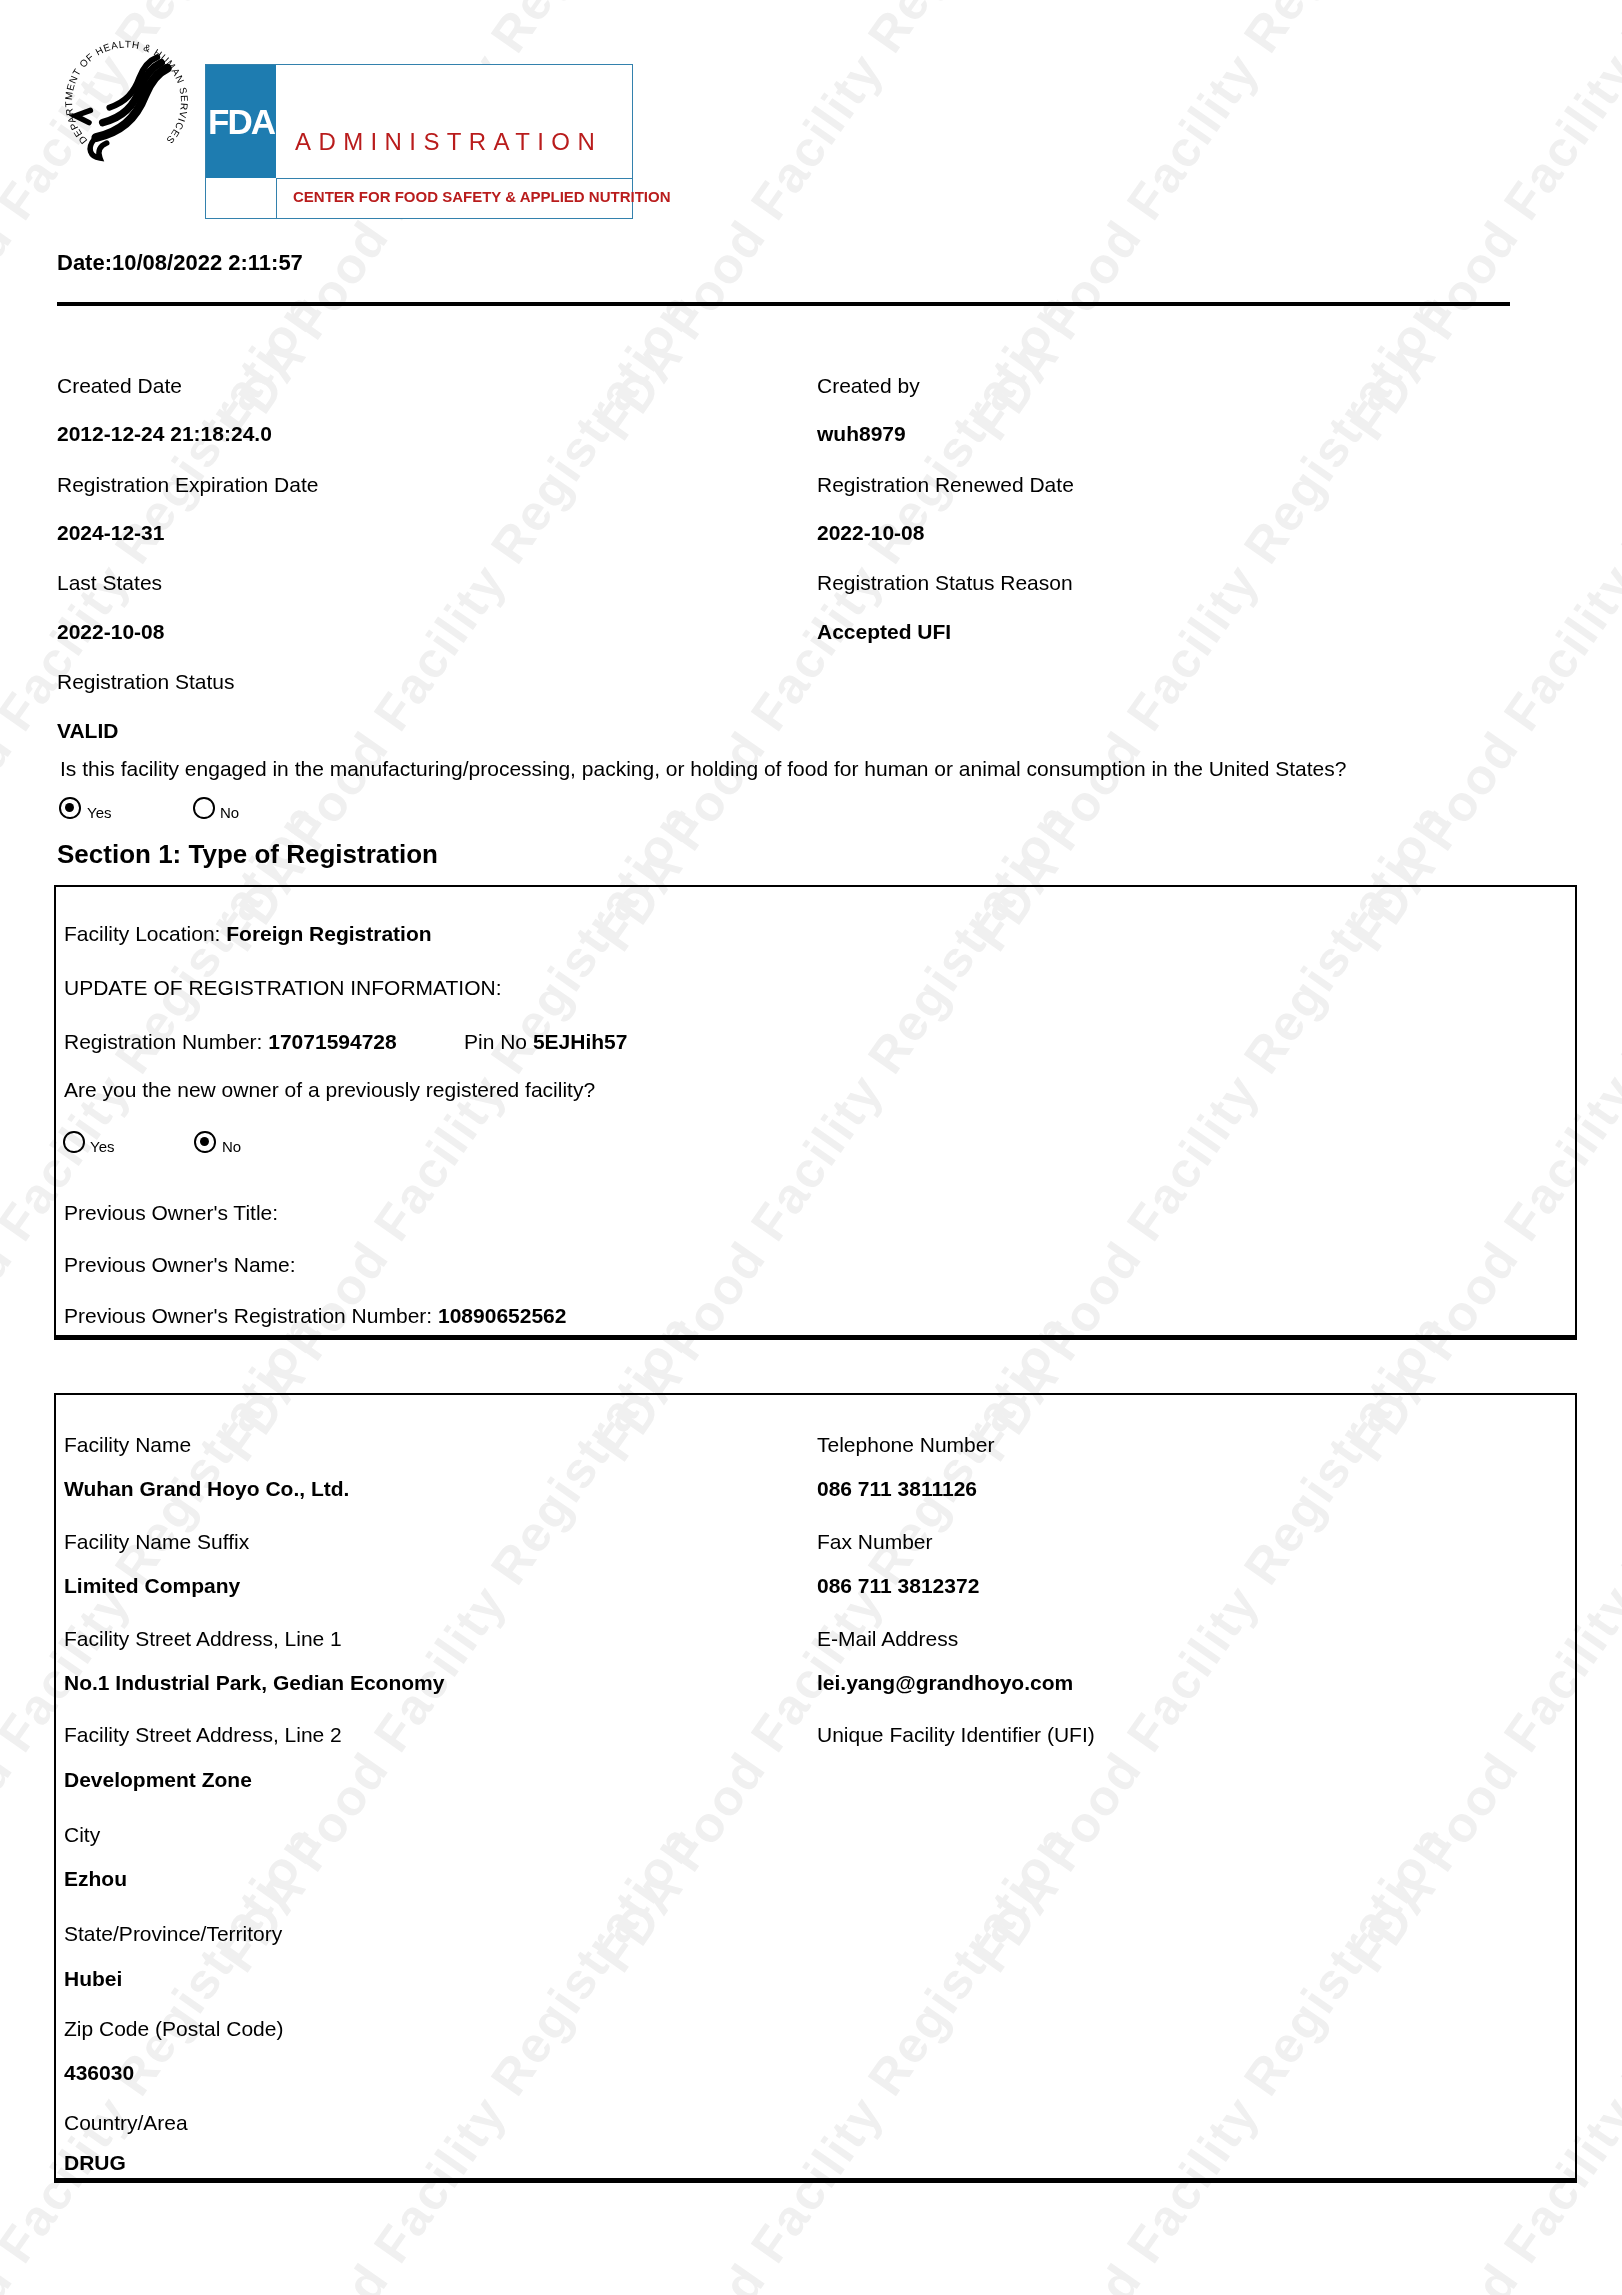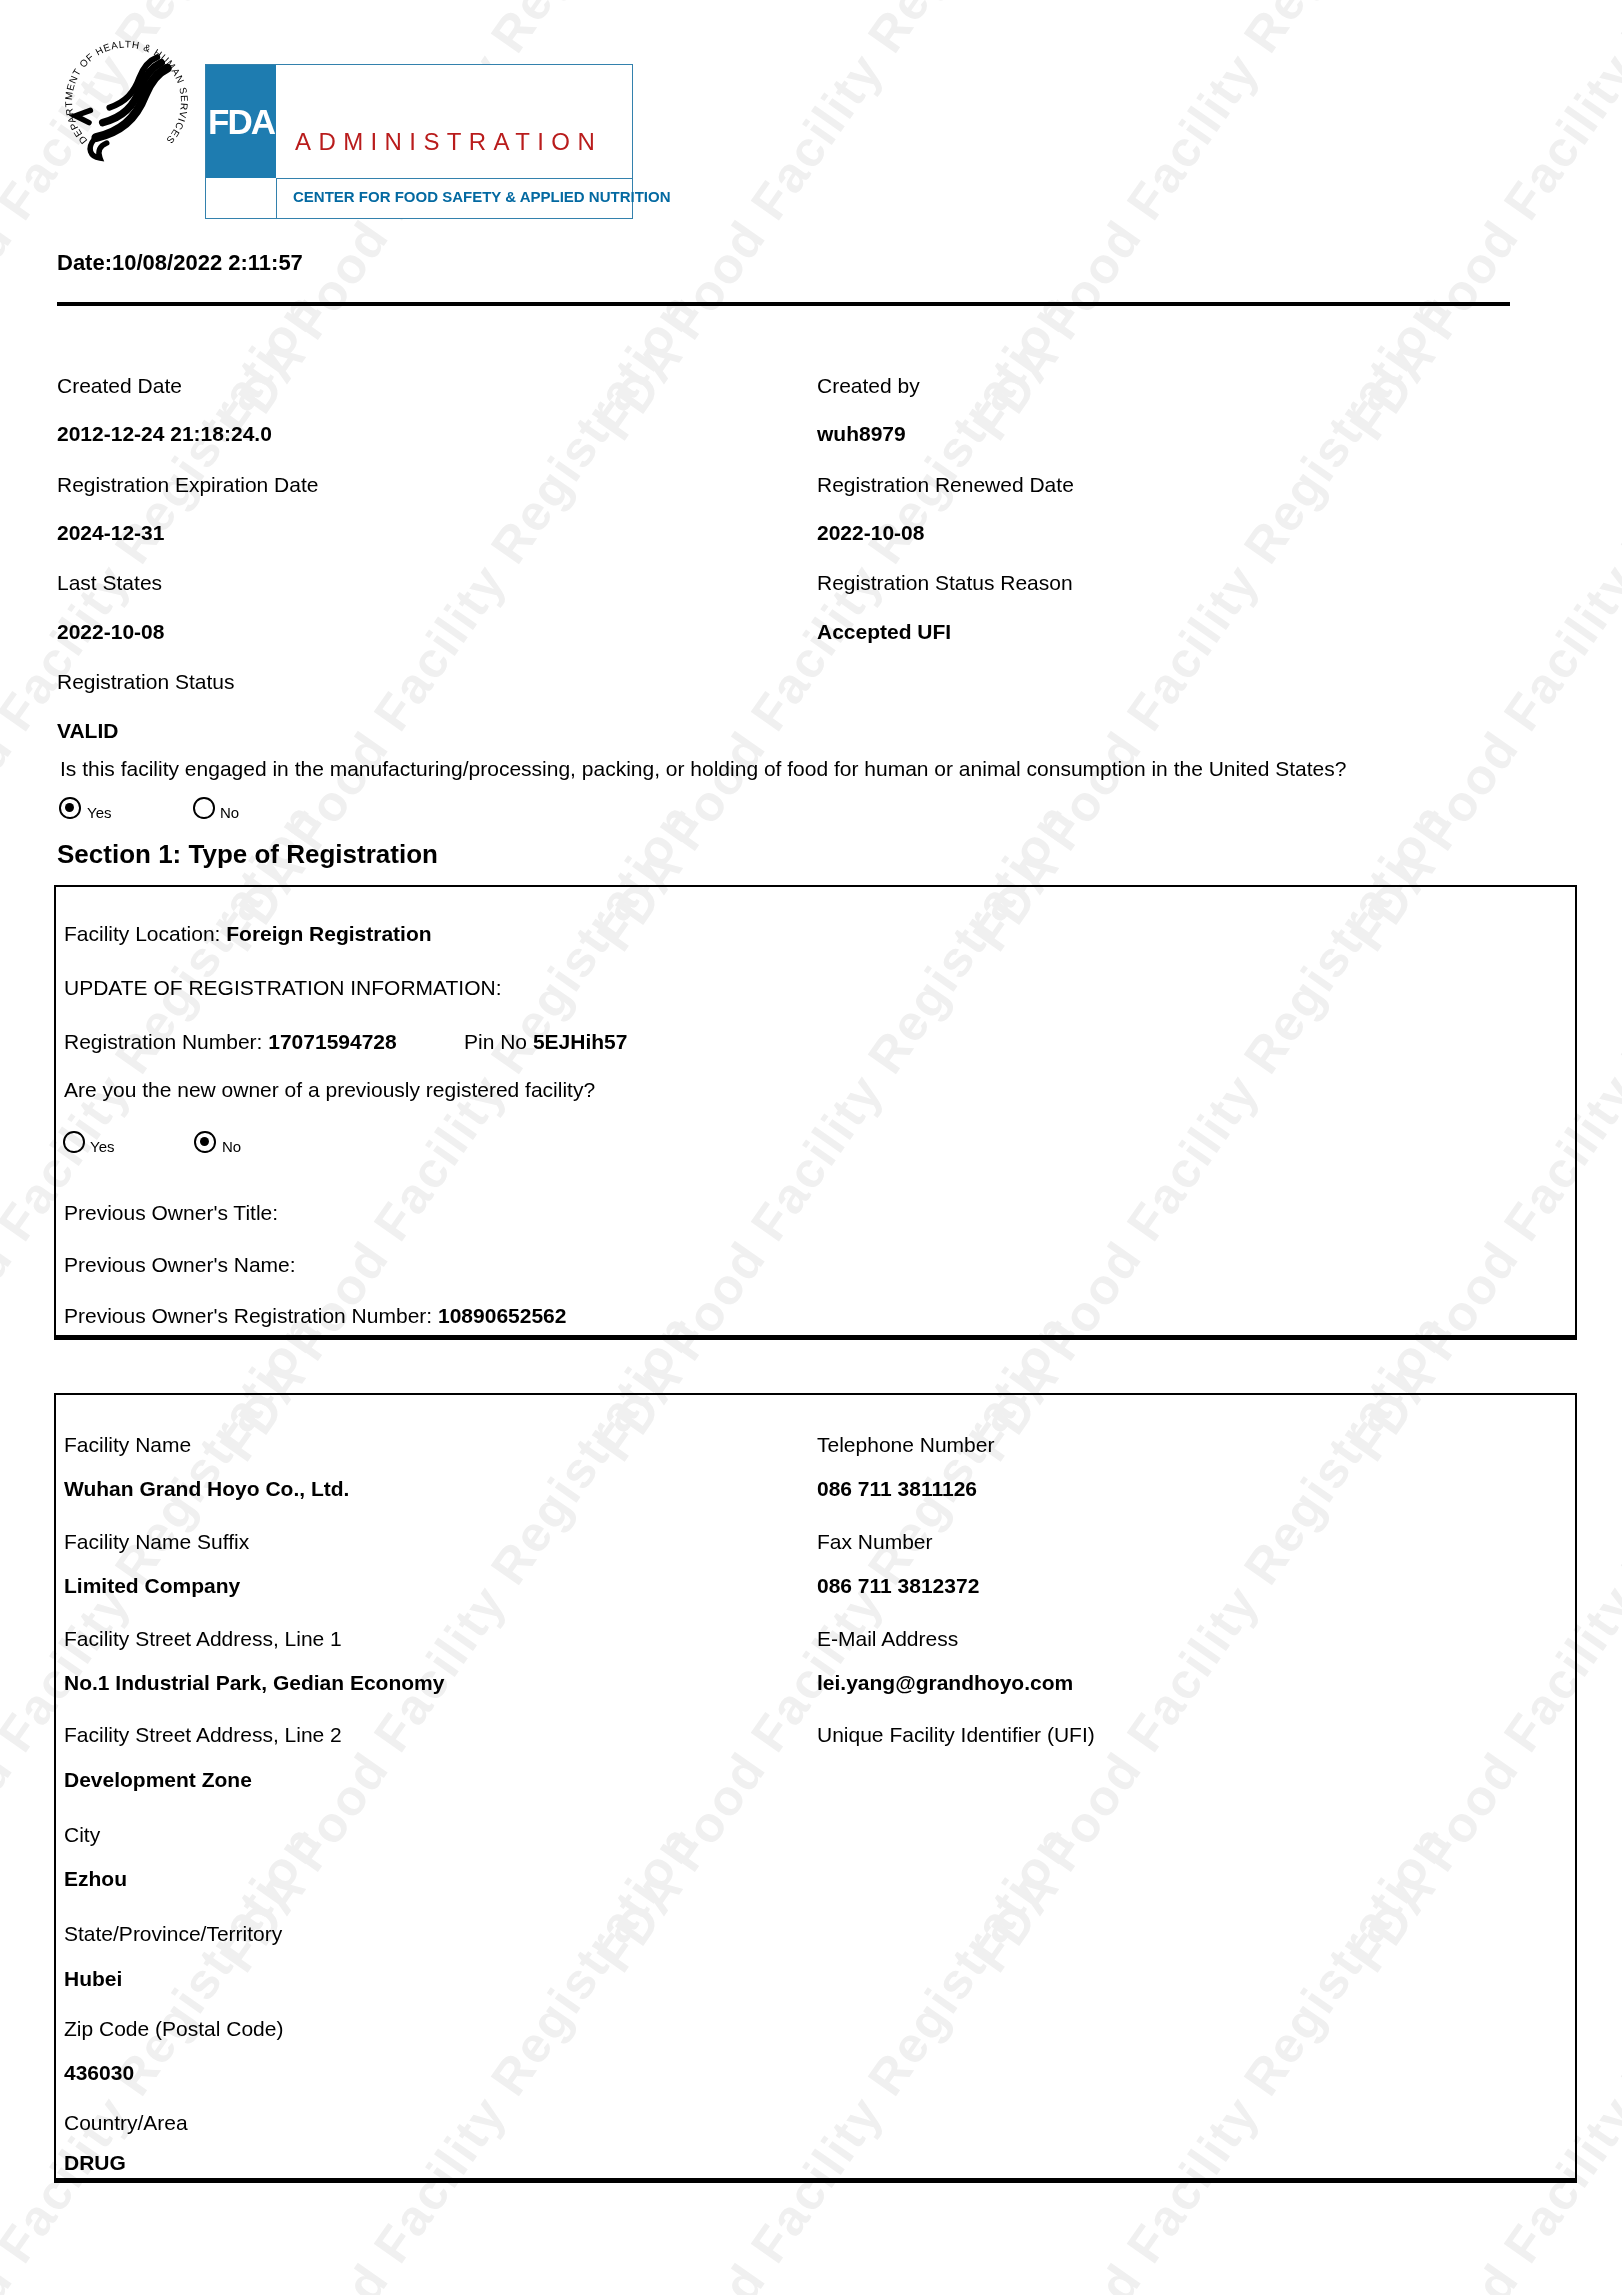--- a/index.html
+++ b/index.html
@@ -27,21 +27,21 @@
   #fda-square{position:absolute;left:0;top:0;width:70px;height:113px;background:#1E7CB0;
               color:#fff;font-weight:bold;font-size:35px;letter-spacing:-2px;
               text-align:center;line-height:113px;}
   #fda-line1{position:absolute;left:87px;top:10.8px;font-size:38px;font-weight:bold;color:#1E7CB0;
              white-space:nowrap;}
   #fda-line2{position:absolute;left:89px;top:63px;font-size:24px;font-weight:normal;color:#b91c1c;
              letter-spacing:7.4px;white-space:nowrap;}
   #fda-bar{position:absolute;left:70px;top:113px;right:0;bottom:0;
            border-top:1.3px solid #3381ad;border-left:1.3px solid #3381ad;box-sizing:border-box;}
   #fda-bar span{display:block;padding-left:16px;line-height:35px;font-size:15px;font-weight:bold;
-                color:#0369a1;white-space:nowrap;}
+                color:#b91c1c;white-space:nowrap;}
   #hhs-seal{position:absolute;left:55px;top:30px;z-index:3;}
 </style>
 </head>
 <body>
 
 <div id="page">
 
   <div id="wm">
       <div class="wm-tile" style="left: -168px; top: 417px;">FDA Food Facility Registration</div>
       <div class="wm-tile" style="left: 208px; top: 417px;">FDA Food Facility Registration</div>

